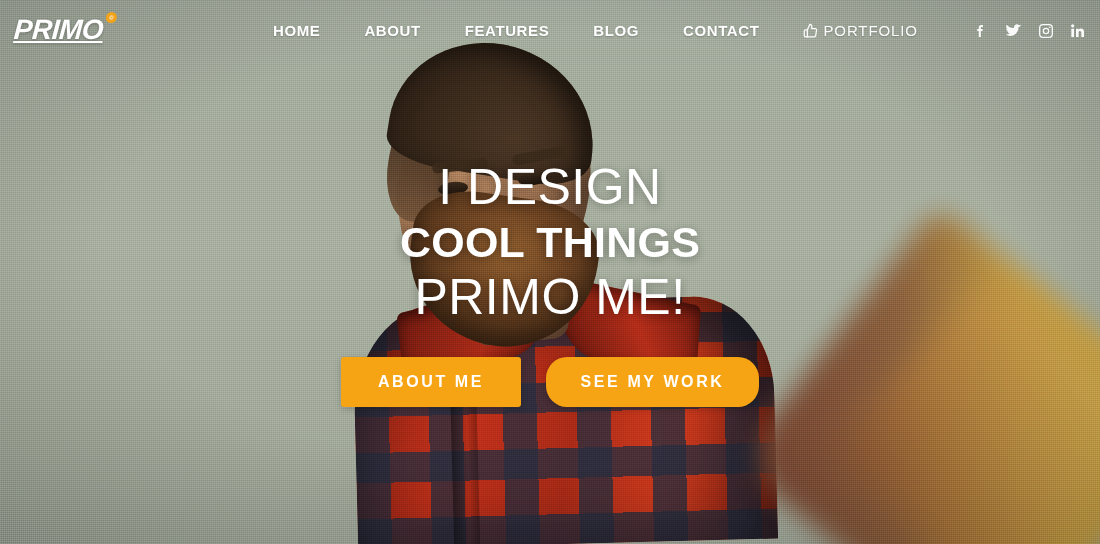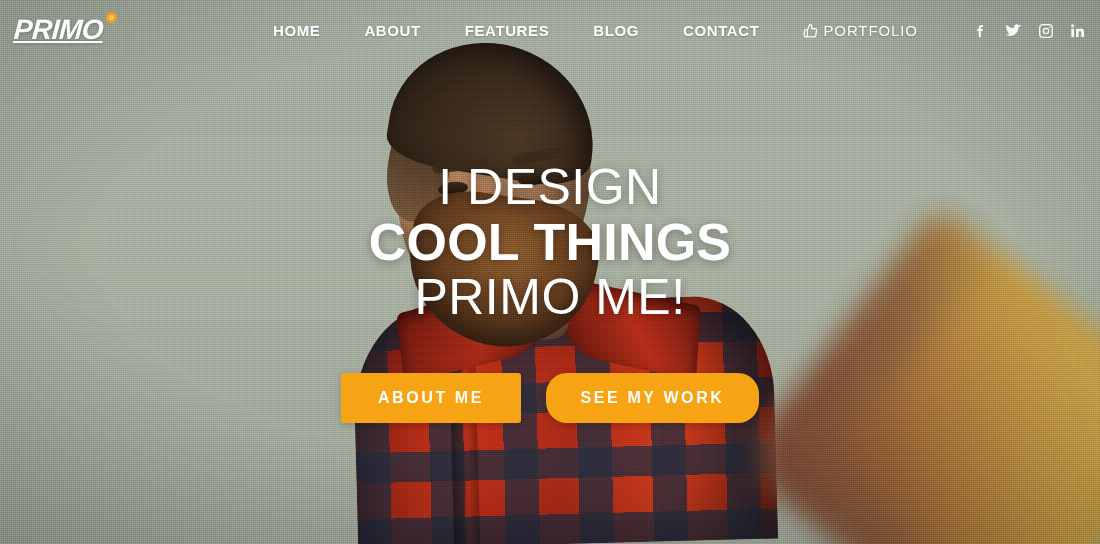--- a/index.html
+++ b/index.html
@@ -197,26 +197,26 @@
   .hero-copy {
     position:absolute; left:0; top:160px; width:1100px;
     text-align:center; z-index:15;
   }
   .h-line1, .h-line3 {
     font-size:50px; font-weight:300; color:#fff;
     line-height:54px; letter-spacing:.5px;
     text-shadow:0 2px 10px rgba(0,0,0,.32);
   }
   .h-line2 {
-    font-size:52px; font-weight:bold; color:#fff;
+    font-size:43px; font-weight:bold; color:#fff;
     line-height:56px; letter-spacing:.2px;
     text-shadow:0 2px 10px rgba(0,0,0,.32);
   }
   .buttons {
-    position:absolute; left:0; top:373px; width:1100px;
+    position:absolute; left:0; top:357px; width:1100px;
     display:flex; justify-content:center; gap:25px; z-index:15;
   }
   .btn {
     display:flex; align-items:center; justify-content:center;
     height:50px; border:0; border-radius:3px;
     background:#f7a414; color:#fff; cursor:pointer;
     font-family:"Liberation Sans", sans-serif;
     font-size:16px; font-weight:bold; letter-spacing:2.6px;
     box-shadow:0 2px 7px rgba(0,0,0,.20);
   }

